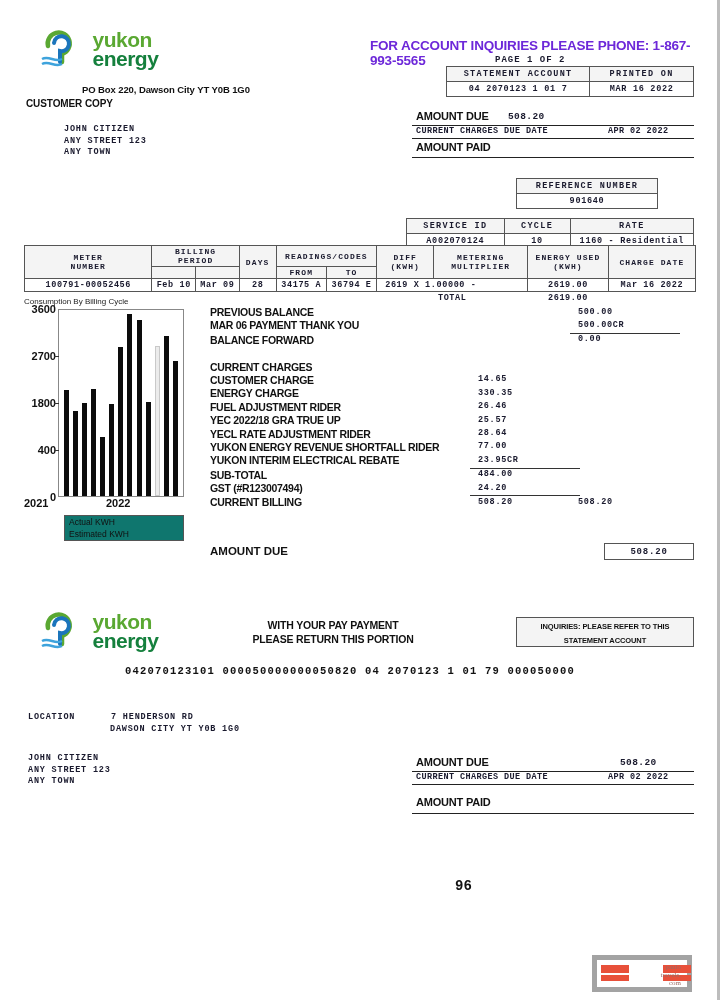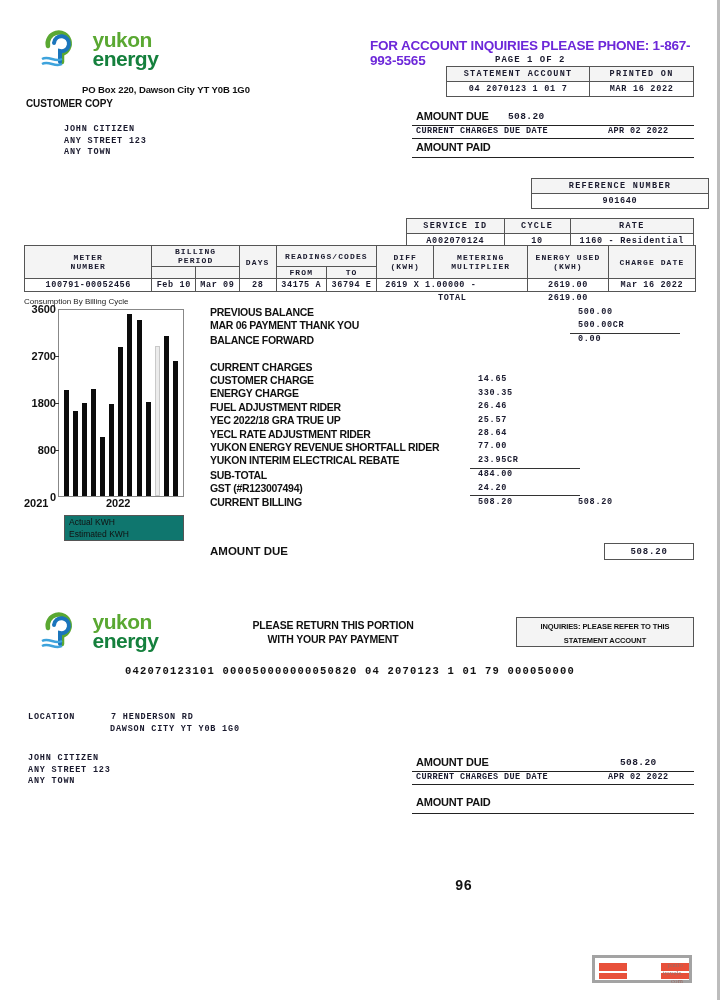--- a/index.html
+++ b/index.html
@@ -55,21 +55,21 @@
 
   
   #statement-table { position:absolute; left:446px; top:66px; width:248px; }
   #statement-table td, #statement-table th { height:14px; }
 
   
   .amt-row { position:absolute; font-size:11px; font-weight:bold; letter-spacing:-0.2px; }
   .rule { position:absolute; border-top:1.4px solid #222; }
 
   
-  #reference-table { position:absolute; left:516px; top:178px; width:178px;margin-left:15px; }
+  #reference-table { position:absolute; left:516px; top:178px; width:142px; }
   #service-table { position:absolute; left:406px; top:218px; width:288px; }
   #service-table td, #service-table th{ height:14px; }
   #reference-table td, #reference-table th { height:14px; }
 
   
   #meter-table { position:absolute; left:24px; top:245px; width:672px; }
   #meter-table th { font-size:8px; letter-spacing:1.1px; padding:1px 2px; }
   #meter-table td { font-size:8.5px; letter-spacing:0.6px; padding:1px 2px; }
   #meter-total-row td { border:none; background:transparent; }
 
@@ -122,22 +122,22 @@
   .addrline { font-family:"Liberation Mono","DejaVu Sans Mono",monospace; font-weight:bold;
               font-size:8.5px; letter-spacing:0.8px; color:#1a1a2e; line-height:11.5px; }
 
   #micr { position:absolute; left:0; top:878px; width:600px; text-align:center;
           font-family:"Liberation Mono","DejaVu Sans Mono",monospace; font-weight:bold;
           font-size:14px; letter-spacing:1px; color:#111; }
   #micr-right { position:absolute; left:455px; top:878px; font-family:"Liberation Mono","DejaVu Sans Mono",monospace;
                 font-weight:bold; font-size:14px; color:#111; }
 
   
-  #watermark { position:absolute; left:592px; top:955px; width:100px; height:28px;
-               border:3px solid #a3a3a3; background:#fff; }
+  #watermark { position:absolute; left:592px; top:955px; width:100px; height:37px;
+               border:5px solid #a3a3a3; background:#fff; }
   #watermark .blk { position:absolute; background:#e8503a; }
   #watermark .txt { position:absolute; right:6px; top:3px; width:60px; text-align:right;
                     font-family:"Liberation Serif",serif; font-size:7px; color:#9b6b64; line-height:8px;}
 </style>
 </head>
 <body>
 
 <div class="page">
 
   <div class="logo" style="left:38px; top:26px;">
@@ -264,21 +264,21 @@
       <td style="border:none;"></td>
     </tr>
   </tbody>
     </table>
 
   <div id="chart">
     <div id="chart-title">Consumption By Billing Cycle</div>
     <div class="chart-body">
       <div class="yaxis" id="yaxis">
           <div class="ytick" style="top: 188px;">0</div>
-          <div class="ytick" style="top: 141px;">800</div>
+          <div class="ytick" style="top: 141px;">400</div>
           <div class="ytick" style="top: 94px;">1800</div>
           <div class="ytick" style="top: 47px;">2700</div>
           <div class="ytick" style="top: 0px;">3600</div>
         </div>
       <div class="plot">
         <div class="bars" id="bars">
             <div class="bar" title="2050" style="height: 105.917px;"></div>
             <div class="bar" title="1650" style="height: 85.25px;"></div>
             <div class="bar" title="1800" style="height: 93px;"></div>
             <div class="bar" title="2080" style="height: 107.467px;"></div>
@@ -384,22 +384,22 @@
         <path d="M4 38 C11 34, 17 42, 24 38" fill="none" stroke="#3ea3dc" stroke-width="2.4"></path>
       </svg>
     </span>
     <span class="word">
       <div class="w1">yukon</div>
       <div class="w2">energy</div>
     </span>
   </div>
 
   <div id="return-text">
+    <div>WITH YOUR PAY  PAYMENT</div>
     <div>PLEASE RETURN THIS PORTION</div>
-    <div>WITH YOUR PAY  PAYMENT</div>
   </div>
 
   <div id="inquire-box">
     <div>INQUIRIES: PLEASE REFER TO THIS</div>
     <div>STATEMENT ACCOUNT</div>
   </div>
 
   <div id="ocr-line">042070123101 000050000000050820 04 2070123 1 01 79 000050000</div>
 
   <div id="location-block">

